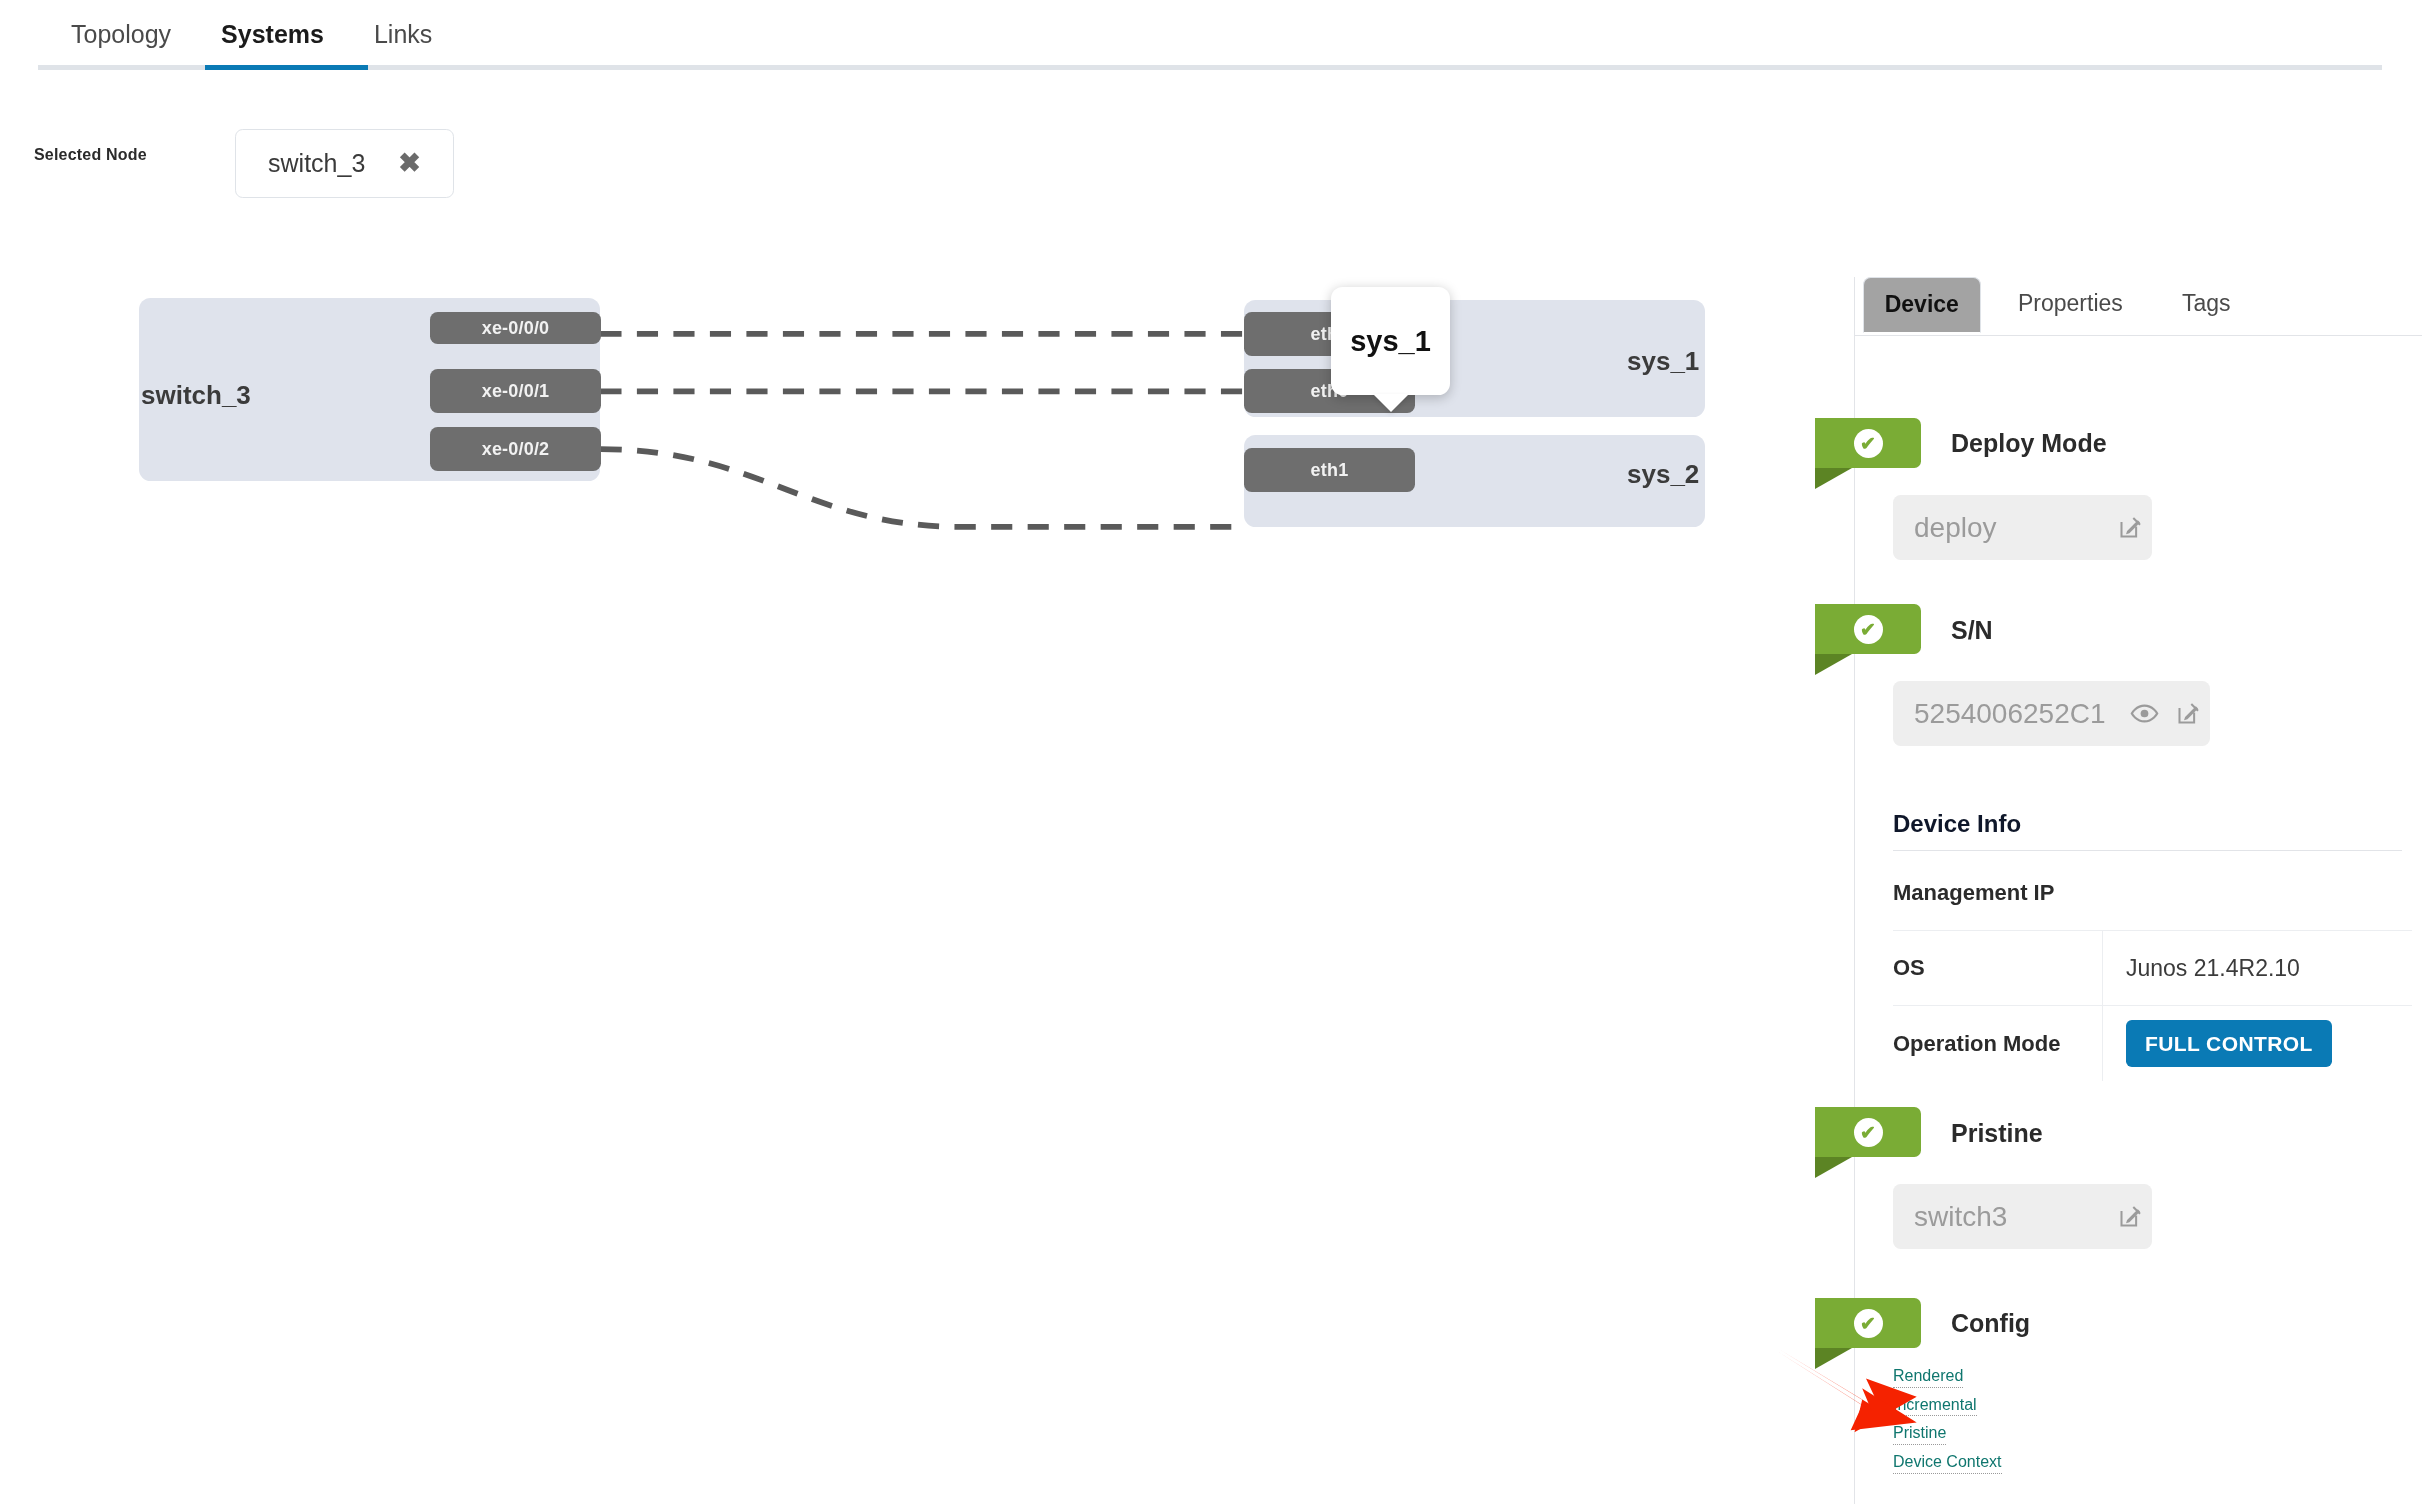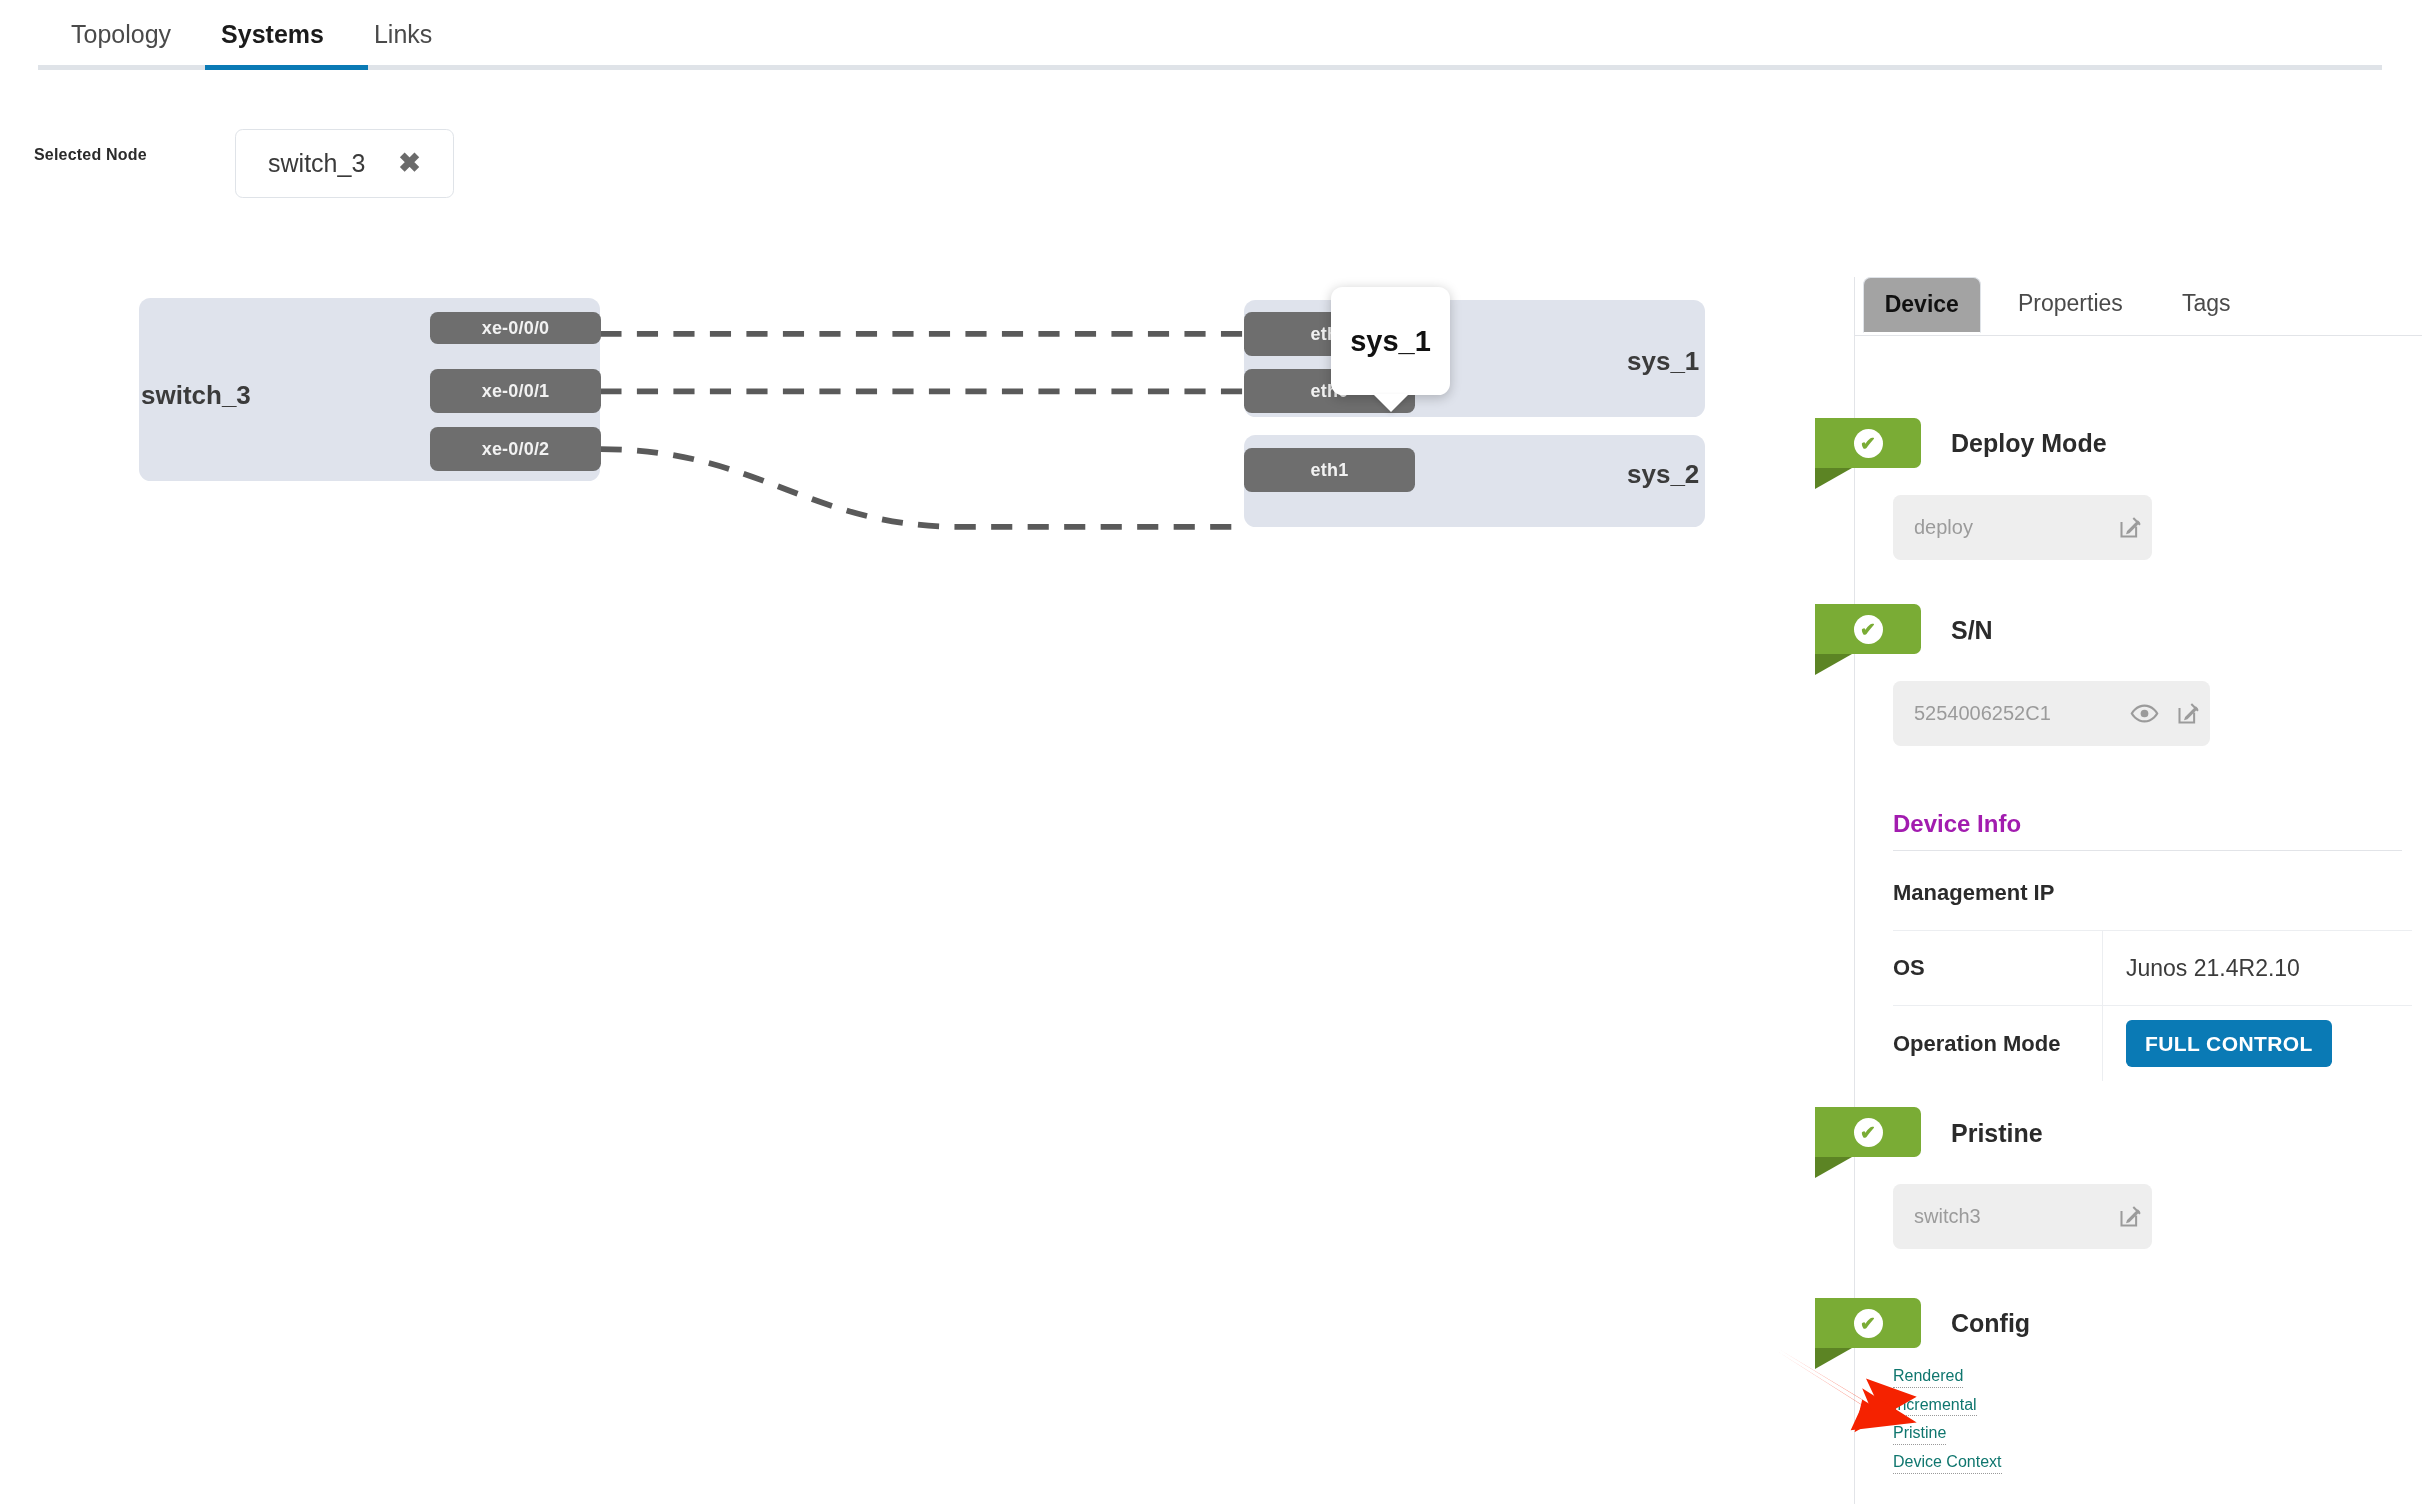--- a/index.html
+++ b/index.html
@@ -116,26 +116,26 @@
   .sec-title {
     position: absolute; font-size: 25px; font-weight: bold; color: #2b2b2b;
     white-space: nowrap;
   }
 
   .field {
     position: absolute; height: 65px; background: #eeeeee; border-radius: 7.7px;
     display: flex; align-items: center; cursor: text;
   }
   .field .fval {
-    font-size: 20px; color: #9b9b9b; margin-left: 21px; flex: 1; white-space: nowrap;
+    font-size: 28px; color: #9b9b9b; margin-left: 21px; flex: 1; white-space: nowrap;
   }
   .ficon { width: 44px; display: flex; align-items: center; justify-content: center; cursor: pointer; }
 
   
-  .di-title { position: absolute; font-size: 24px; font-weight: bold; color: #a21caf; }
+  .di-title { position: absolute; font-size: 24px; font-weight: bold; color: #0f172a; }
   .di-rule { position: absolute; height: 1.4px; background: #e2e4e8; }
   .di-table { position: absolute; }
   .di-row { display: flex; align-items: center; height: 75px; border-bottom: 1.4px solid #eceef1; }
   .di-row:last-child { border-bottom: none; }
   .di-k { width: 209px; font-size: 22px; font-weight: bold; color: #2b2b2b; white-space: nowrap; }
   .di-v { flex: 1; font-size: 23px; color: #3b3b3b; border-left: 1.4px solid #eceef1; padding-left: 23px; height: 100%; display: flex; align-items: center; }
   .pill {
     background: #0a7ab5; color: #fff; font-size: 21px; font-weight: bold;
     padding: 11.5px 19px; border-radius: 5.8px; letter-spacing: 0.4px; cursor: pointer;
   }

